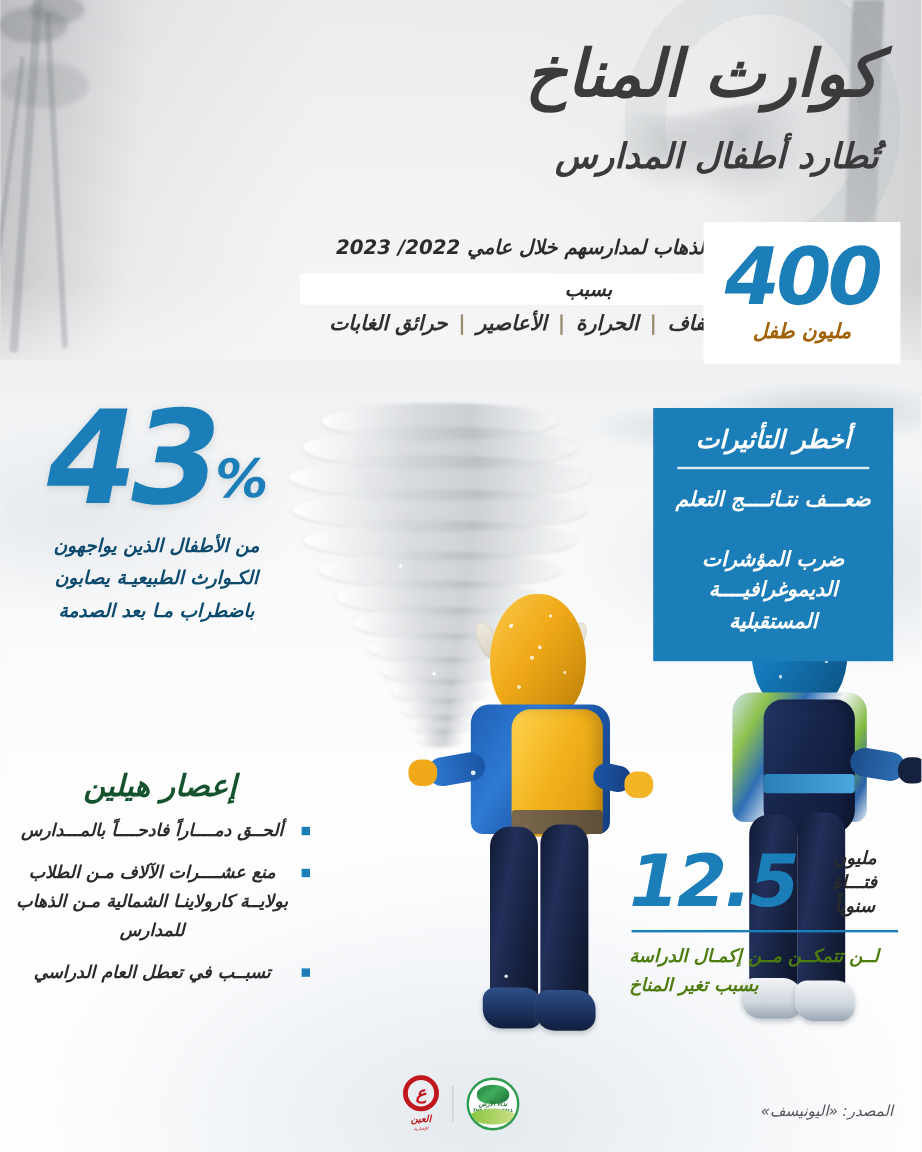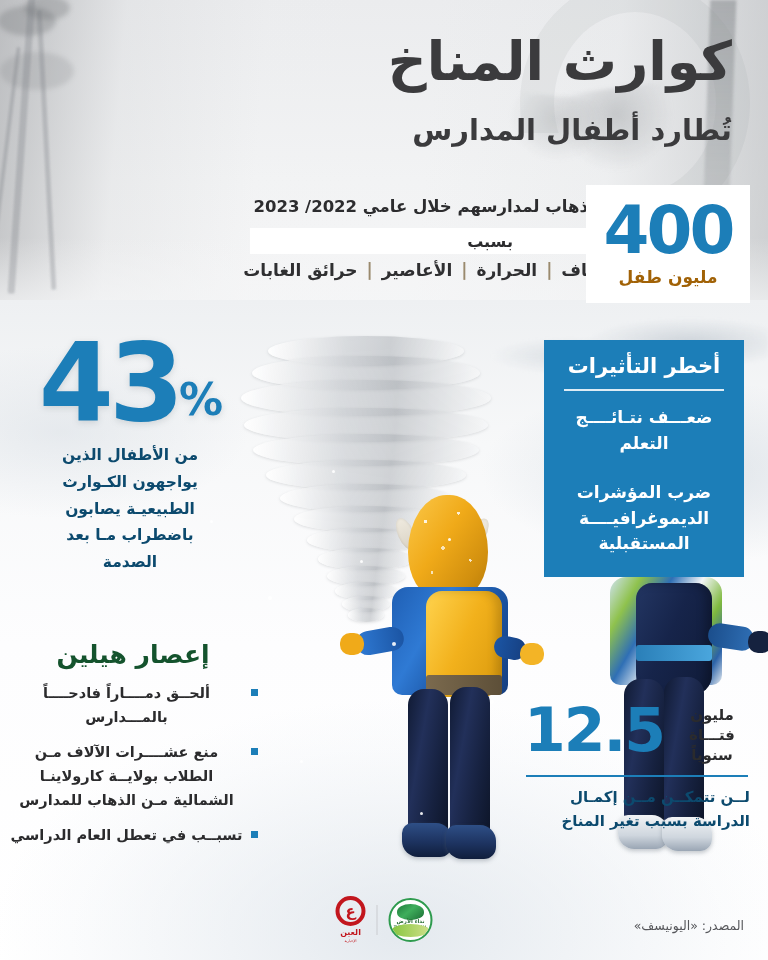--- a/index.html
+++ b/index.html
@@ -10,20 +10,21 @@
     font-family:"DejaVu Sans","Liberation Sans",sans-serif;
     background:#ffffff;
     overflow:hidden;
   }
 
   .poster{
     position:relative;
     width:768px; height:960px;
     background:#f4f5f6;
     overflow:hidden;
+    font-style:italic;
   }
 
   
   .bg-storm{
     position:absolute; left:0; top:0; width:768px; height:330px;
     background:
       linear-gradient(180deg, rgba(236,237,238,.0) 72%, rgba(244,245,246,1) 100%),
       linear-gradient(95deg, rgba(150,152,155,.55) 0%, rgba(205,207,209,.25) 16%, rgba(240,241,242,.05) 34%, rgba(246,247,247,0) 55%, rgba(223,225,227,.22) 78%, rgba(168,171,174,.5) 100%),
       linear-gradient(180deg,#ebecee 0%,#f2f3f4 55%,#f6f6f7 100%);
   }
@@ -209,32 +210,32 @@
     text-align:center;
   }
   .impacts h3{ font-size:21px; font-weight:bold; }
   .impacts .rule{ height:2px; background:rgba(255,255,255,.85); margin:11px 6px 14px; }
   .impacts p{ font-size:17px; line-height:1.5; font-weight:bold; }
   .impacts p + p{ margin-top:24px; }
 
   
   .stat125{ position:absolute; right:18px; top:705px; width:226px; }
   .stat125 .row{
-    display:flex; flex-direction:row-reverse; align-items:flex-start;
+    display:flex; flex-direction:row-reverse; align-items:center;
     justify-content:flex-start; gap:10px;
   }
   .stat125 .num{
     color:#1c7eb8; font-size:60px; font-weight:bold; line-height:.85; letter-spacing:-2px;
   }
   .stat125 .unit{
     color:#2b2b2d; font-size:15px; font-weight:bold; line-height:1.34; text-align:center;
   }
   .stat125 .rule{ height:2px; background:#1c7eb8; margin:10px 2px 9px; }
   .stat125 .desc{
-    color:#0c4a6e; font-size:15px; font-weight:bold; line-height:1.55; text-align:right;
+    color:#4d7c0f; font-size:15px; font-weight:bold; line-height:1.55; text-align:left;
   }
 
   
   .logos{
     position:absolute; left:50%; transform:translateX(-50%); top:896px;
     display:flex; align-items:center; gap:11px;
   }
   .logo-earth{
     width:44px; height:44px; border-radius:50%;
     background:radial-gradient(circle at 50% 34%, #ffffff 0 34%, #ffffff 34%);

